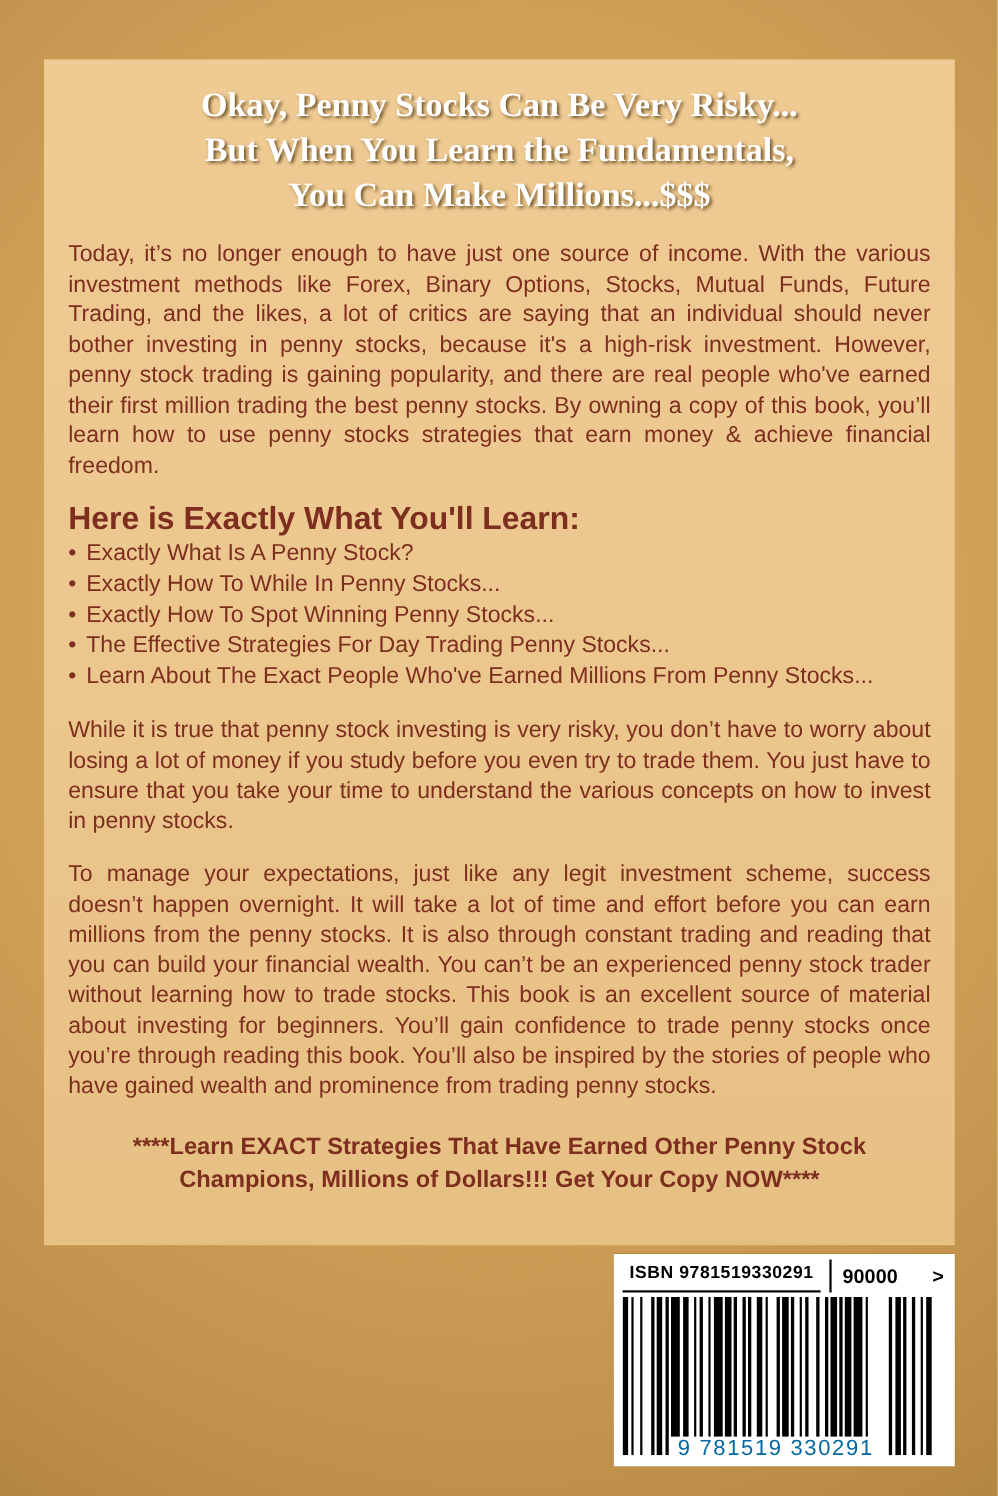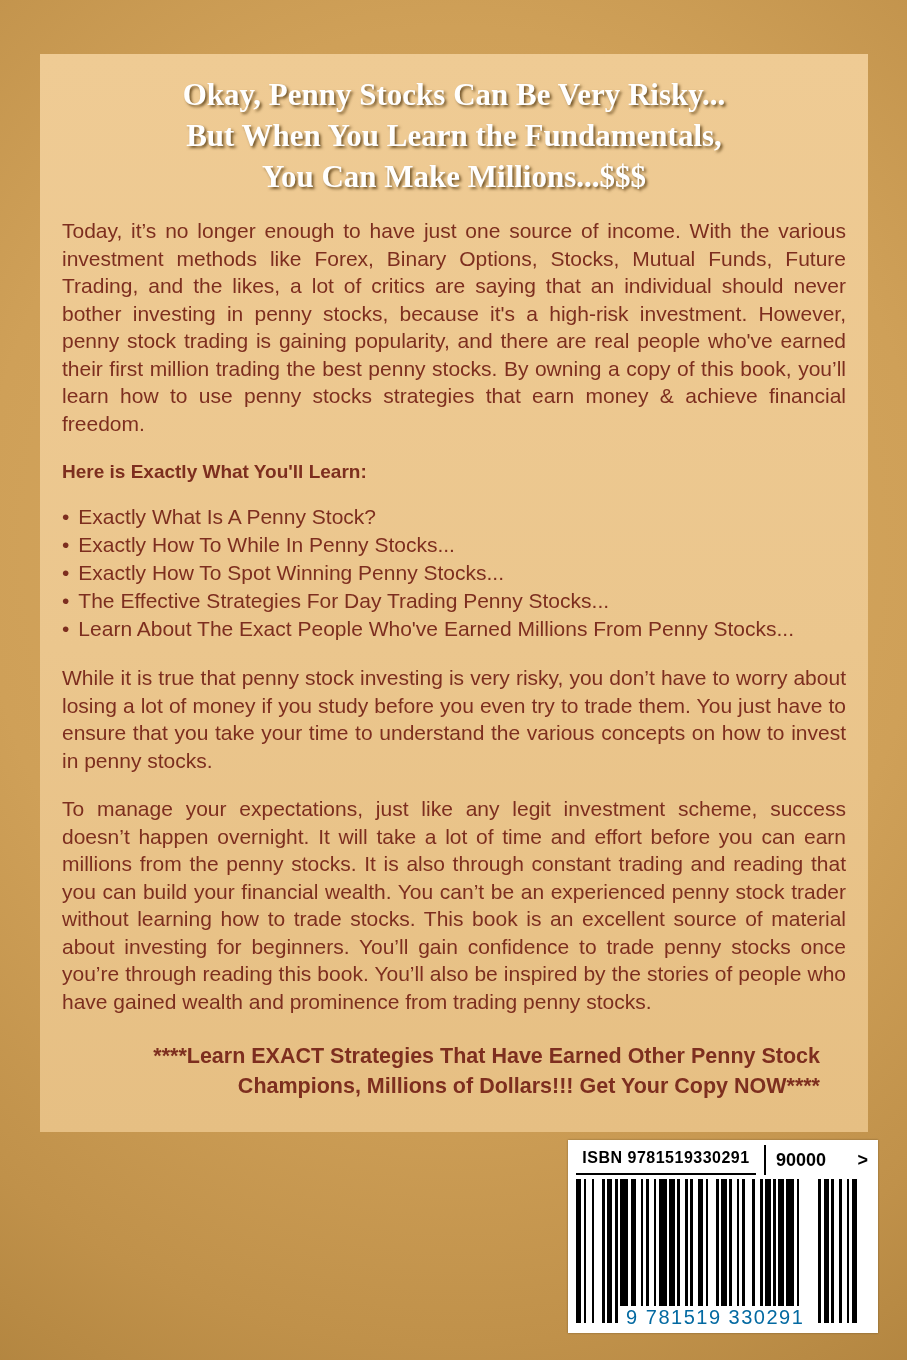--- a/index.html
+++ b/index.html
@@ -29,40 +29,40 @@
     text-shadow:2px 2px 3px rgba(72,46,6,0.75);
   }
   .tline{display:block;}
   .body-p{
     margin:0 0 21px;
     font-size:21px;line-height:27.5px;
     color:#7d2e1f;
     text-align:justify;
   }
   .learn-heading{
-    margin:0 0 17px;
-    font-size:19px;line-height:28px;
+    margin:0 0 3px;
+    font-size:29px;line-height:28px;
     font-weight:bold;color:#7d2e1f;
   }
   .bullets{
     list-style:none;margin:0 0 21px;padding:0;
   }
   .bullets li{
     font-size:21px;line-height:28px;color:#7d2e1f;
   }
   .dot{margin-right:9px;}
   .footer-cta{
     margin:26px 0 0;padding:0 26px;
     font-size:21.5px;line-height:30px;
     font-weight:bold;color:#7d2e1f;
-    text-align:right;
+    text-align:center;
   }
   
   .barcode-box{
-    position:absolute;right:29px;bottom:27px;
+    position:absolute;right:39px;bottom:27px;
     width:310px;height:193px;background:#ffffff;
     box-sizing:border-box;padding:5px 8px 6px;
     box-shadow:0 0 2px rgba(0,0,0,0.35);
   }
   .bc-header{
     display:flex;height:30px;align-items:stretch;color:#000;
   }
   .bc-isbn{
     flex:1 1 auto;
     font-size:16px;font-weight:bold;letter-spacing:.5px;

